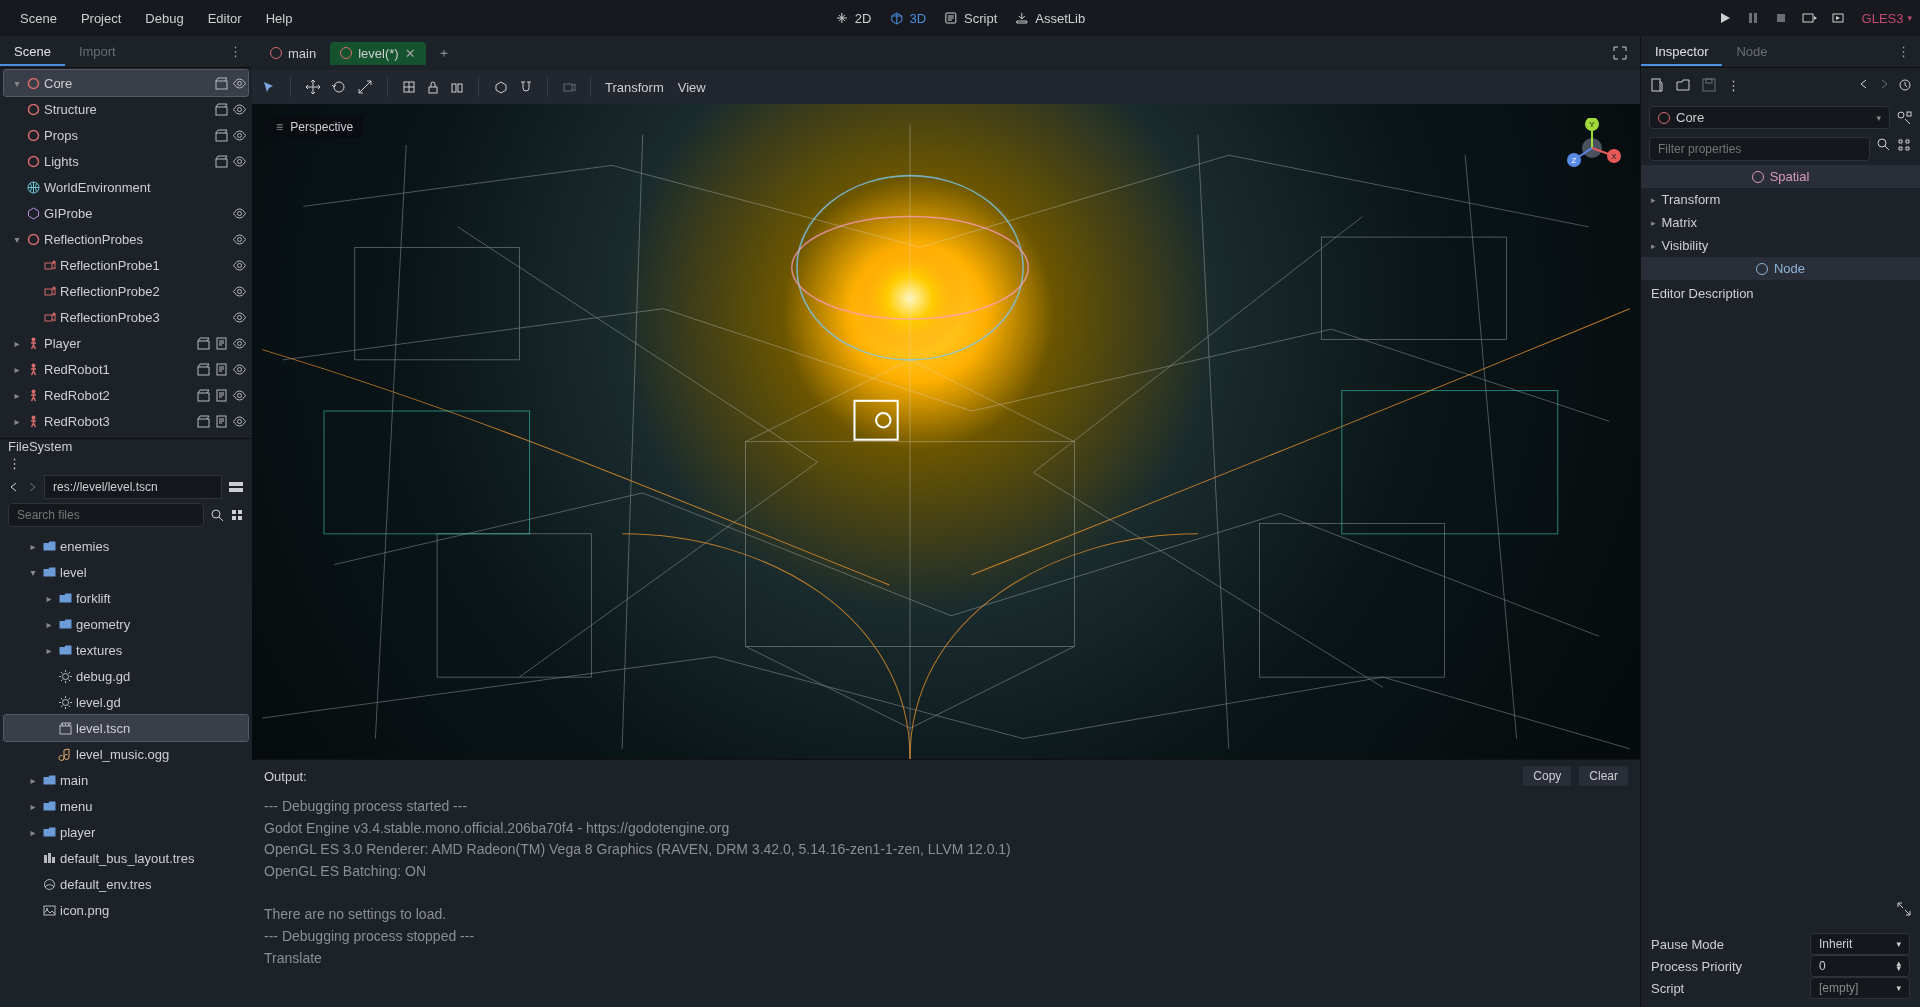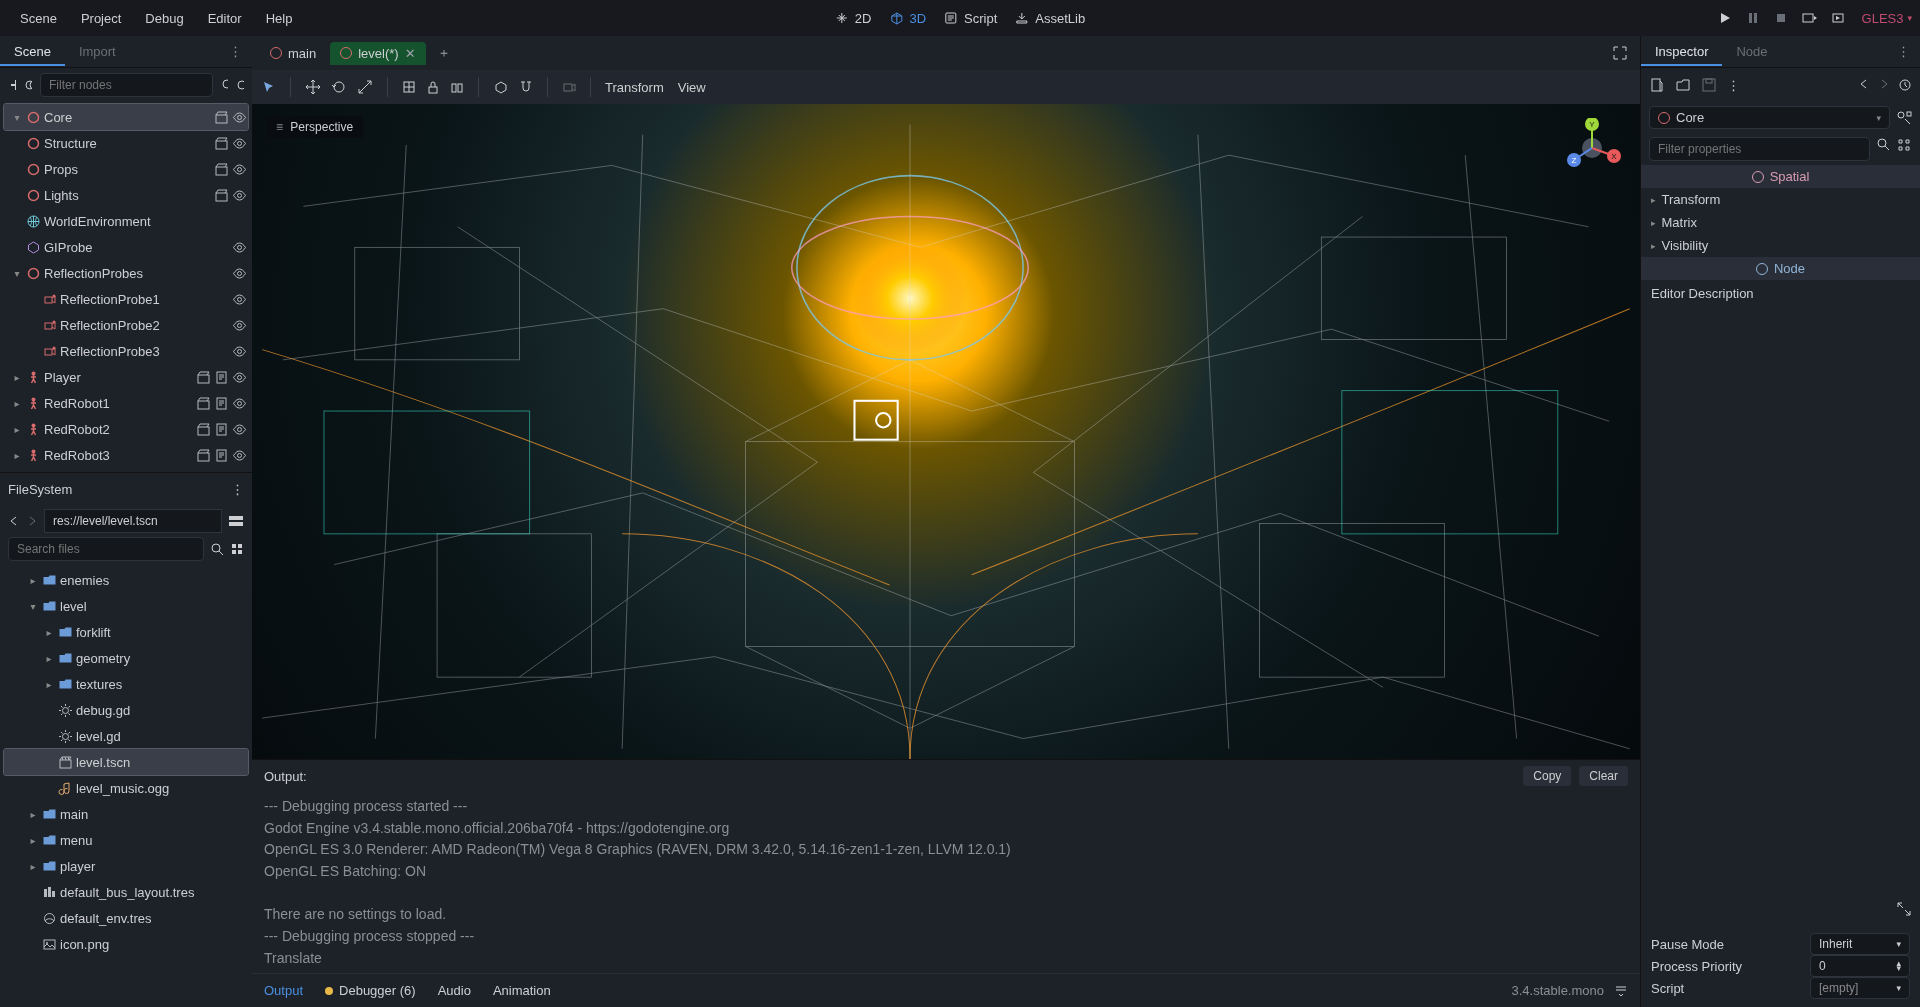--- a/index.html
+++ b/index.html
@@ -27,21 +27,21 @@
 .tree { flex:1; overflow-y:auto; padding:2px 4px 6px 4px; }
 .tree-row { display:flex; align-items:center; height:26px; padding:0 2px 0 0; cursor:pointer; border-radius:2px; }
 .tree-row.selected { background:#3a3e48; outline:1px solid #555a66; }
 .tree-row .toggle { width:14px; text-align:center; font-size:10px; color:#888; }
 .tree-row .nodeicon { width:18px; display:flex; justify-content:center; }
 .tree-row .label { flex:1; padding-left:2px; white-space:nowrap; overflow:hidden; }
 .tree-row .controls { display:flex; gap:4px; align-items:center; }
 .tree-row .controls svg { width:14px; height:14px; }
 .indent-0 { padding-left:6px;} .indent-1{padding-left:22px;} .indent-2{padding-left:38px;}
 .fs-panel { flex:1; display:flex; flex-direction:column; border-top:1px solid #111; min-height:0; }
-.fs-header { display:flex; align-items:center; height:32px; padding:0 8px; justify-content:space-between; }
+.fs-header { display:flex; height:32px; padding:0 8px; justify-content:space-between;flex-direction:column; }
 .fs-path { display:flex; align-items:center; gap:6px; padding:4px 8px; }
 .fs-path input { flex:1; background:#14171c; border:1px solid #2e323b; border-radius:0; color:#cdcfd2; padding:3px 8px; height:24px; font-size:12px; }
 .fs-search { display:flex; align-items:center; gap:6px; padding:0 8px 4px 8px; }
 .fs-search input { flex:1; background:#14171c; border:1px solid #2e323b; border-radius:4px; color:#cdcfd2; padding:3px 8px; height:24px; font-size:12px; }
 .fs-tree { flex:1; overflow-y:auto; padding:2px 4px; }
 .fs-row { display:flex; align-items:center; height:26px; cursor:pointer; border-radius:2px; }
 .fs-row.selected { background:#3a3e48; outline:1px solid #555a66; }
 .center-col { flex:1; display:flex; flex-direction:column; background:#1d2128; min-width:0; }
 .scene-tabs { display:flex; align-items:center; height:34px; padding:0 8px; gap:4px; }
 .scene-tabs .stab { display:flex; align-items:center; gap:6px; padding:4px 10px; border-radius:4px 4px 0 0; cursor:pointer; }
@@ -151,37 +151,20 @@
   </div>
 </div>
 
 <div class="main">
 
   <div class="left-col">
     <div class="dock-tabs">
       <div class="tab active">Scene</div>
       <div class="tab dim">Import</div>
       <div class="dots">⋮</div>
-    </div>
-    <div class="scene-toolbar">
-      <svg width="16" height="16">
-          <path d="M8 3v10M3 8h10" stroke="#cdcfd2" stroke-width="2"></path>
-        </svg>
-      <svg width="16" height="16">
-          <path d="M6 4a4 4 0 100 8 4 4 0 000-8M10 4a4 4 0 100 8" stroke="#cdcfd2" fill="none"></path>
-        </svg>
-      <input placeholder="Filter nodes" style="">
-      <svg width="14" height="14">
-          <circle cx="6" cy="6" r="4" stroke="#cdcfd2" fill="none"></circle>
-          <path d="M9 9l4 4" stroke="#cdcfd2"></path>
-        </svg>
-      <svg width="16" height="16">
-          <circle cx="6" cy="8" r="4" stroke="#cdcfd2" fill="none"></circle>
-          <path d="M10 4l3 3-3 3" stroke="#cdcfd2" fill="none"></path>
-        </svg>
     </div>
     <div class="tree" id="scene-tree" style="max-height:370px;">
         <div class="tree-row indent-0 selected">
           <span class="toggle">▾</span>
     <span class="nodeicon">
             <svg width="15" height="15" viewBox="0 0 15 15">
               <circle cx="7.5" cy="7.5" r="5" stroke="#d66b6b" stroke-width="1.5" fill="none"></circle>
             </svg>
           </span>
     <span class="label">Core</span>
@@ -771,35 +754,20 @@
         </div>
       </div>
       <div class="out-body">--- Debugging process started ---
 Godot Engine v3.4.stable.mono.official.206ba70f4 - https://godotengine.org
 OpenGL ES 3.0 Renderer: AMD Radeon(TM) Vega 8 Graphics (RAVEN, DRM 3.42.0, 5.14.16-zen1-1-zen, LLVM 12.0.1)
 OpenGL ES Batching: ON
  
 There are no settings to load.
 --- Debugging process stopped ---
 Translate</div>
-      <div class="out-tabs">
-        <span class="otab active">Output</span>
-        <span class="otab debugger">
-          <span style="width:8px;height:8px;background:#e8b84a;border-radius:50%;display:inline-block;"></span>
-          <span>Debugger (6)</span>
-        </span>
-        <span class="otab">Audio</span>
-        <span class="otab">Animation</span>
-        <div class="ver">
-          <span>3.4.stable.mono</span>
-          <svg width="14" height="14">
-              <path d="M2 3h10M2 6h10M5 10l2 2 2-2" stroke="#cdcfd2" fill="none"></path>
-            </svg>
-        </div>
-      </div>
     </div>
   </div>
 
   <div class="right-col">
     <div class="dock-tabs">
       <div class="tab active">Inspector</div>
       <div class="tab dim">Node</div>
       <div class="dots">⋮</div>
     </div>
     <div class="insp-toolbar">

